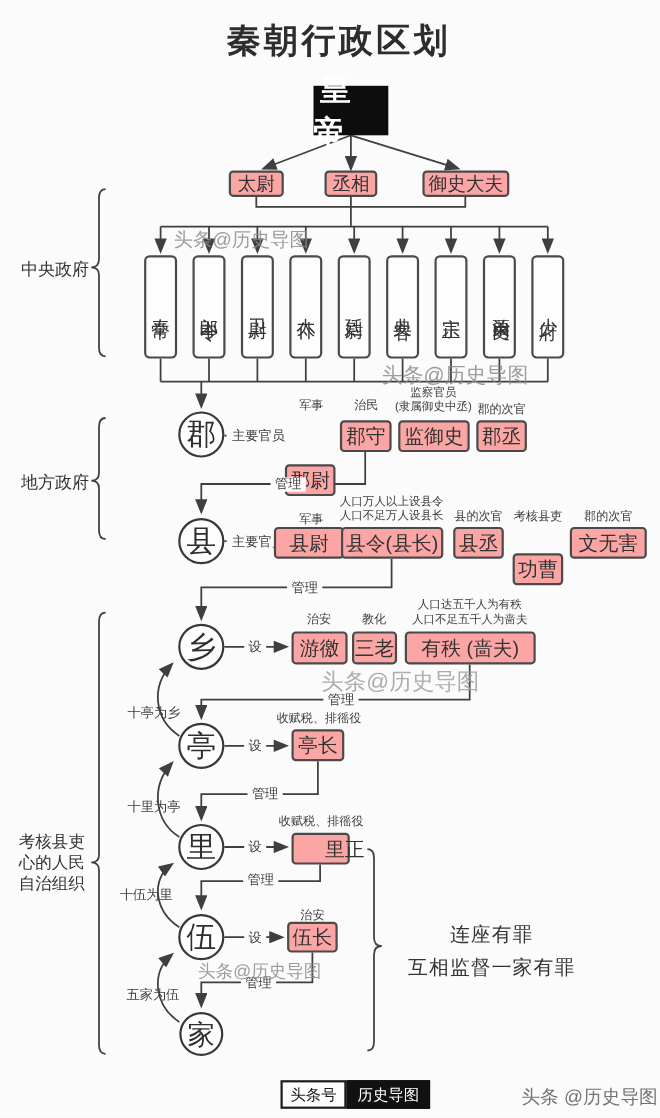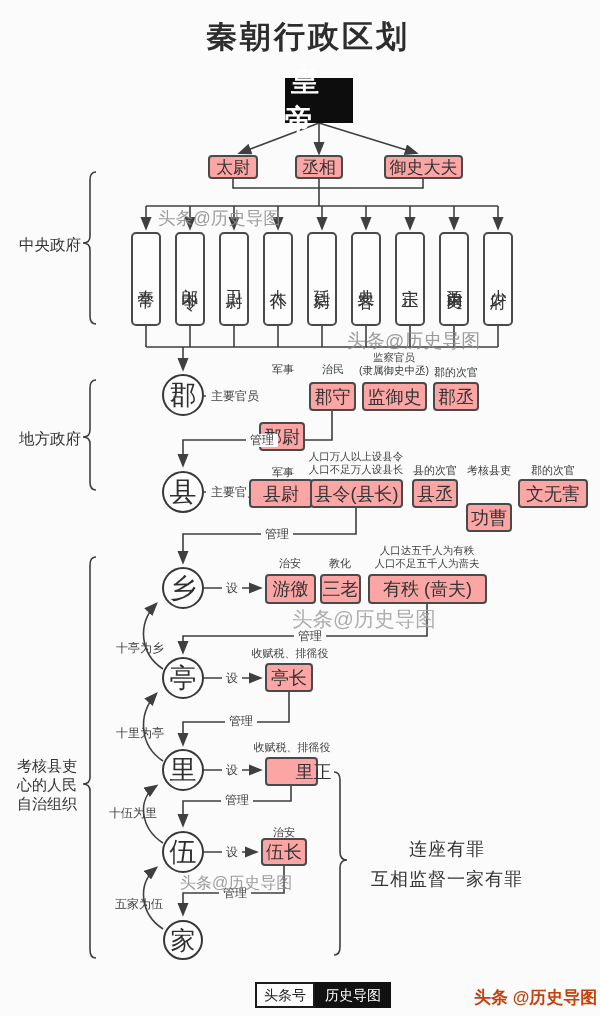--- a/index.html
+++ b/index.html
@@ -20,21 +20,21 @@
   .sm{font-size:11px;line-height:13px;color:#3c3c3c;text-align:center;white-space:nowrap;}
   .sm2{font-size:10.5px;line-height:12.5px;color:#3c3c3c;text-align:center;white-space:nowrap;}
   .flabel{font-size:12px;color:#3c3c3c;background:#fbfbfb;padding:0 2px;text-align:center;white-space:nowrap;line-height:13px;}
   .cyc{font-size:12px;color:#3c3c3c;text-align:center;white-space:nowrap;}
   .sec{font-size:15.5px;color:#333;text-align:center;white-space:nowrap;}
   .wm{color:#8d8d8d;opacity:.85;white-space:nowrap;}
   .summary{font-size:18px;line-height:30px;color:#333;text-align:center;white-space:nowrap;letter-spacing:1px;}
   .badge{display:flex;align-items:stretch;font-size:14px;line-height:20px;}
   .badge .bl{border:2px solid #1c1c1c;background:#fdfdfd;color:#1c1c1c;padding:1px 7px;}
   .badge .br{border:2px solid #111;background:#111;color:#fff;padding:1px 8px;}
-  .fwm{font-size:17px;font-weight:bold;color:#c2410c;white-space:nowrap;}
+  .fwm{font-size:17px;font-weight:normal;color:#737373;white-space:nowrap;}
 </style>
 </head>
 <body>
 
 <div id="canvas">
 
   <svg id="lines" viewBox="0 0 600 1016">
     <defs>
       <marker id="arw" viewBox="0 0 10 8" refX="8" refY="4" markerWidth="9" markerHeight="7" orient="auto-start-reverse">
         <path d="M0,0 L10,4 L0,8 Z" fill="#3f3f3f"></path>

